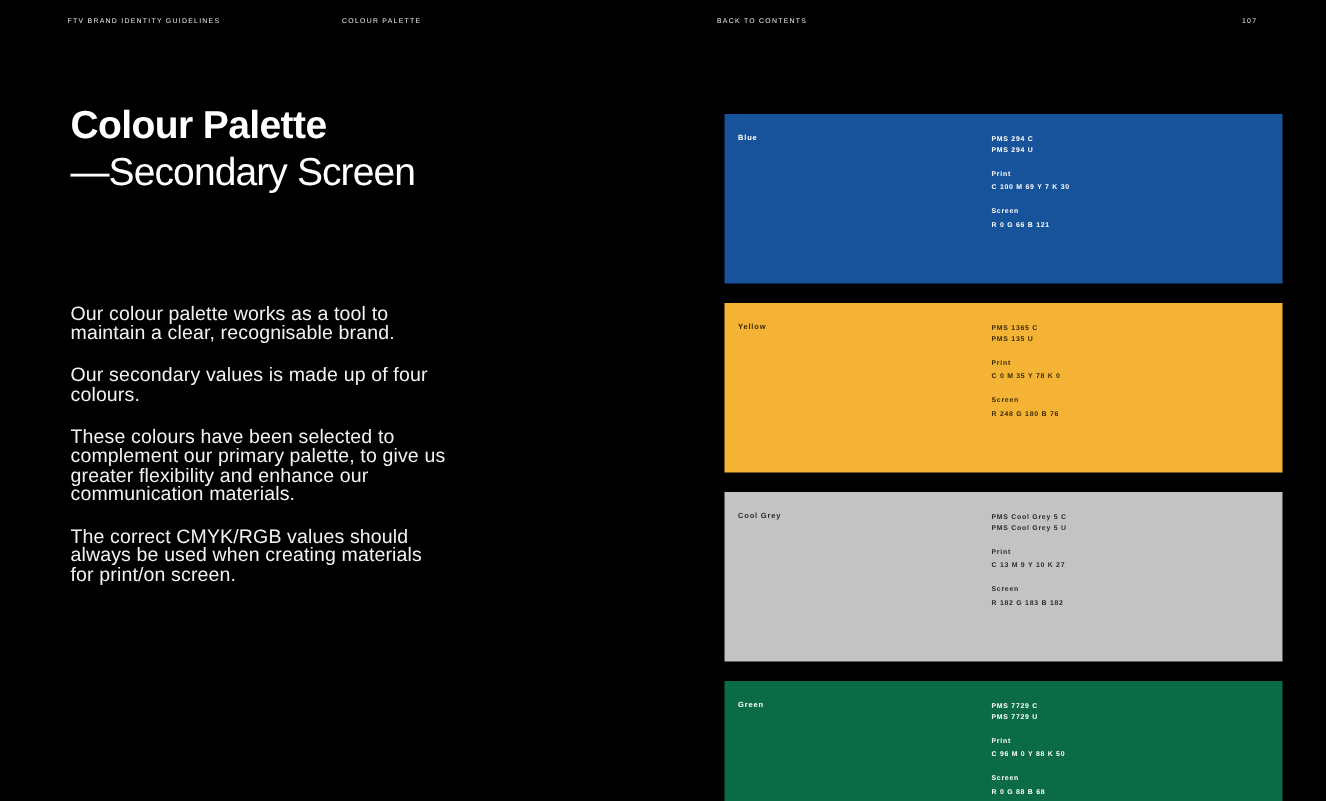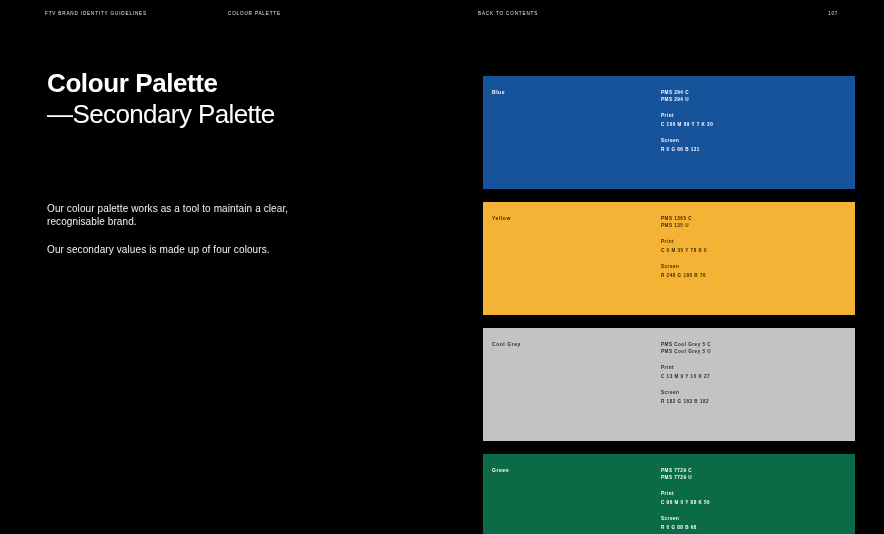--- a/index.html
+++ b/index.html
@@ -60,21 +60,21 @@
   }
 
   .body-copy {
     position: absolute;
     left: 47px;
     top: 203px;
     width: 250px;
   }
   .body-copy p {
     margin: 0 0 16px 0;
-    font-size: 10px;
+    font-size: 13px;
     line-height: 12.6px;
     color: #f2f2f2;
     letter-spacing: 0.1px;
   }
   .body-copy p:last-child { margin-bottom: 0; }
 
   
   .swatches {
     position: absolute;
     left: 483px;
@@ -128,27 +128,29 @@
 <div class="topbar">
   <div class="tb-item tb-brand">FTV BRAND IDENTITY GUIDELINES</div>
   <div class="tb-item tb-section">COLOUR PALETTE</div>
   <div class="tb-item tb-back">BACK TO CONTENTS</div>
   <div class="tb-item tb-page">107</div>
 </div>
 
 <div class="left-col">
   <h1 class="title">
     <span>Colour Palette</span><br>
-    <span class="line2">—Secondary Palette</span>
+    <span class="line2">—Secondary Screen</span>
   </h1>
 </div>
 
 <div class="body-copy">
   <p>Our colour palette works as a tool to maintain a clear, recognisable brand.</p>
   <p>Our secondary values is made up of four colours.</p>
+  <p>These colours have been selected to complement our primary palette, to give us greater flexibility and enhance our communication materials.</p>
+  <p>The correct CMYK/RGB values should always be used when creating materials for print/on screen.</p>
 </div>
 
 <div class="swatches">
 
   <div class="swatch" style="background: rgb(23, 83, 155); color: rgb(255, 255, 255);">
     <div class="sw-name">Blue</div>
     <div class="sw-specs">
       <div class="spec-block pms-block">
         <div class="spec-line">PMS 294 C</div>
         <div class="spec-line">PMS 294 U</div>

